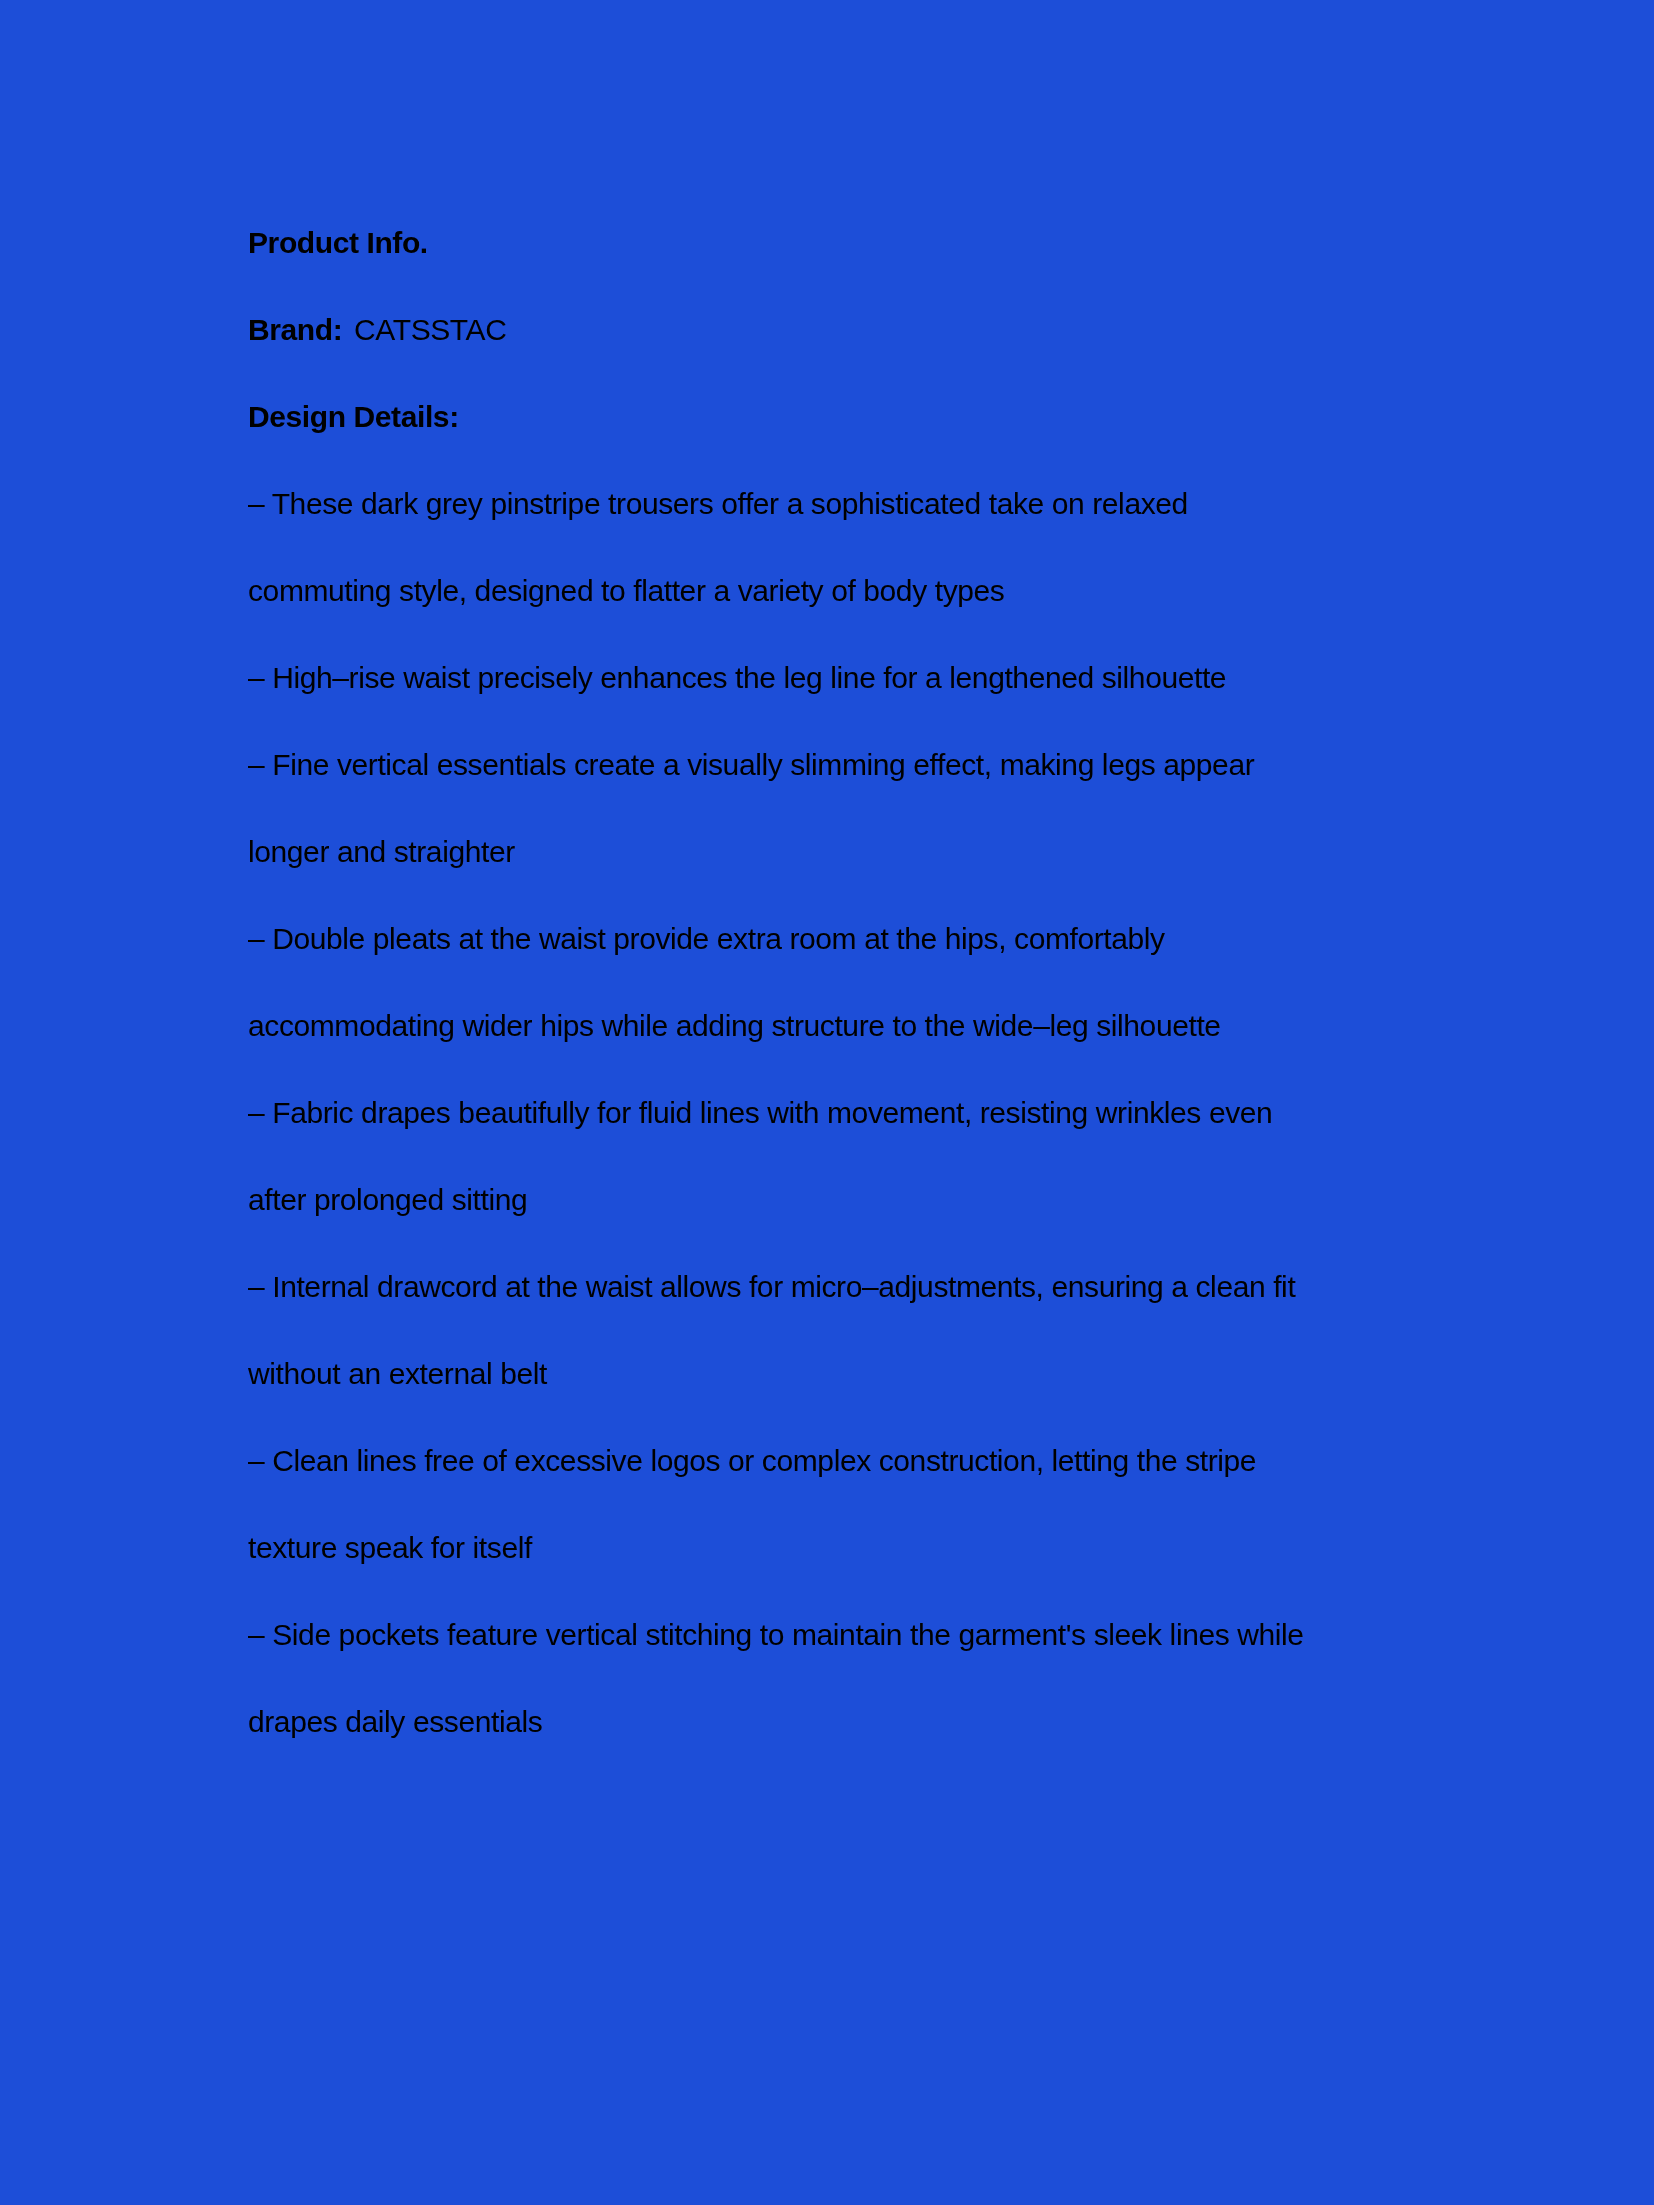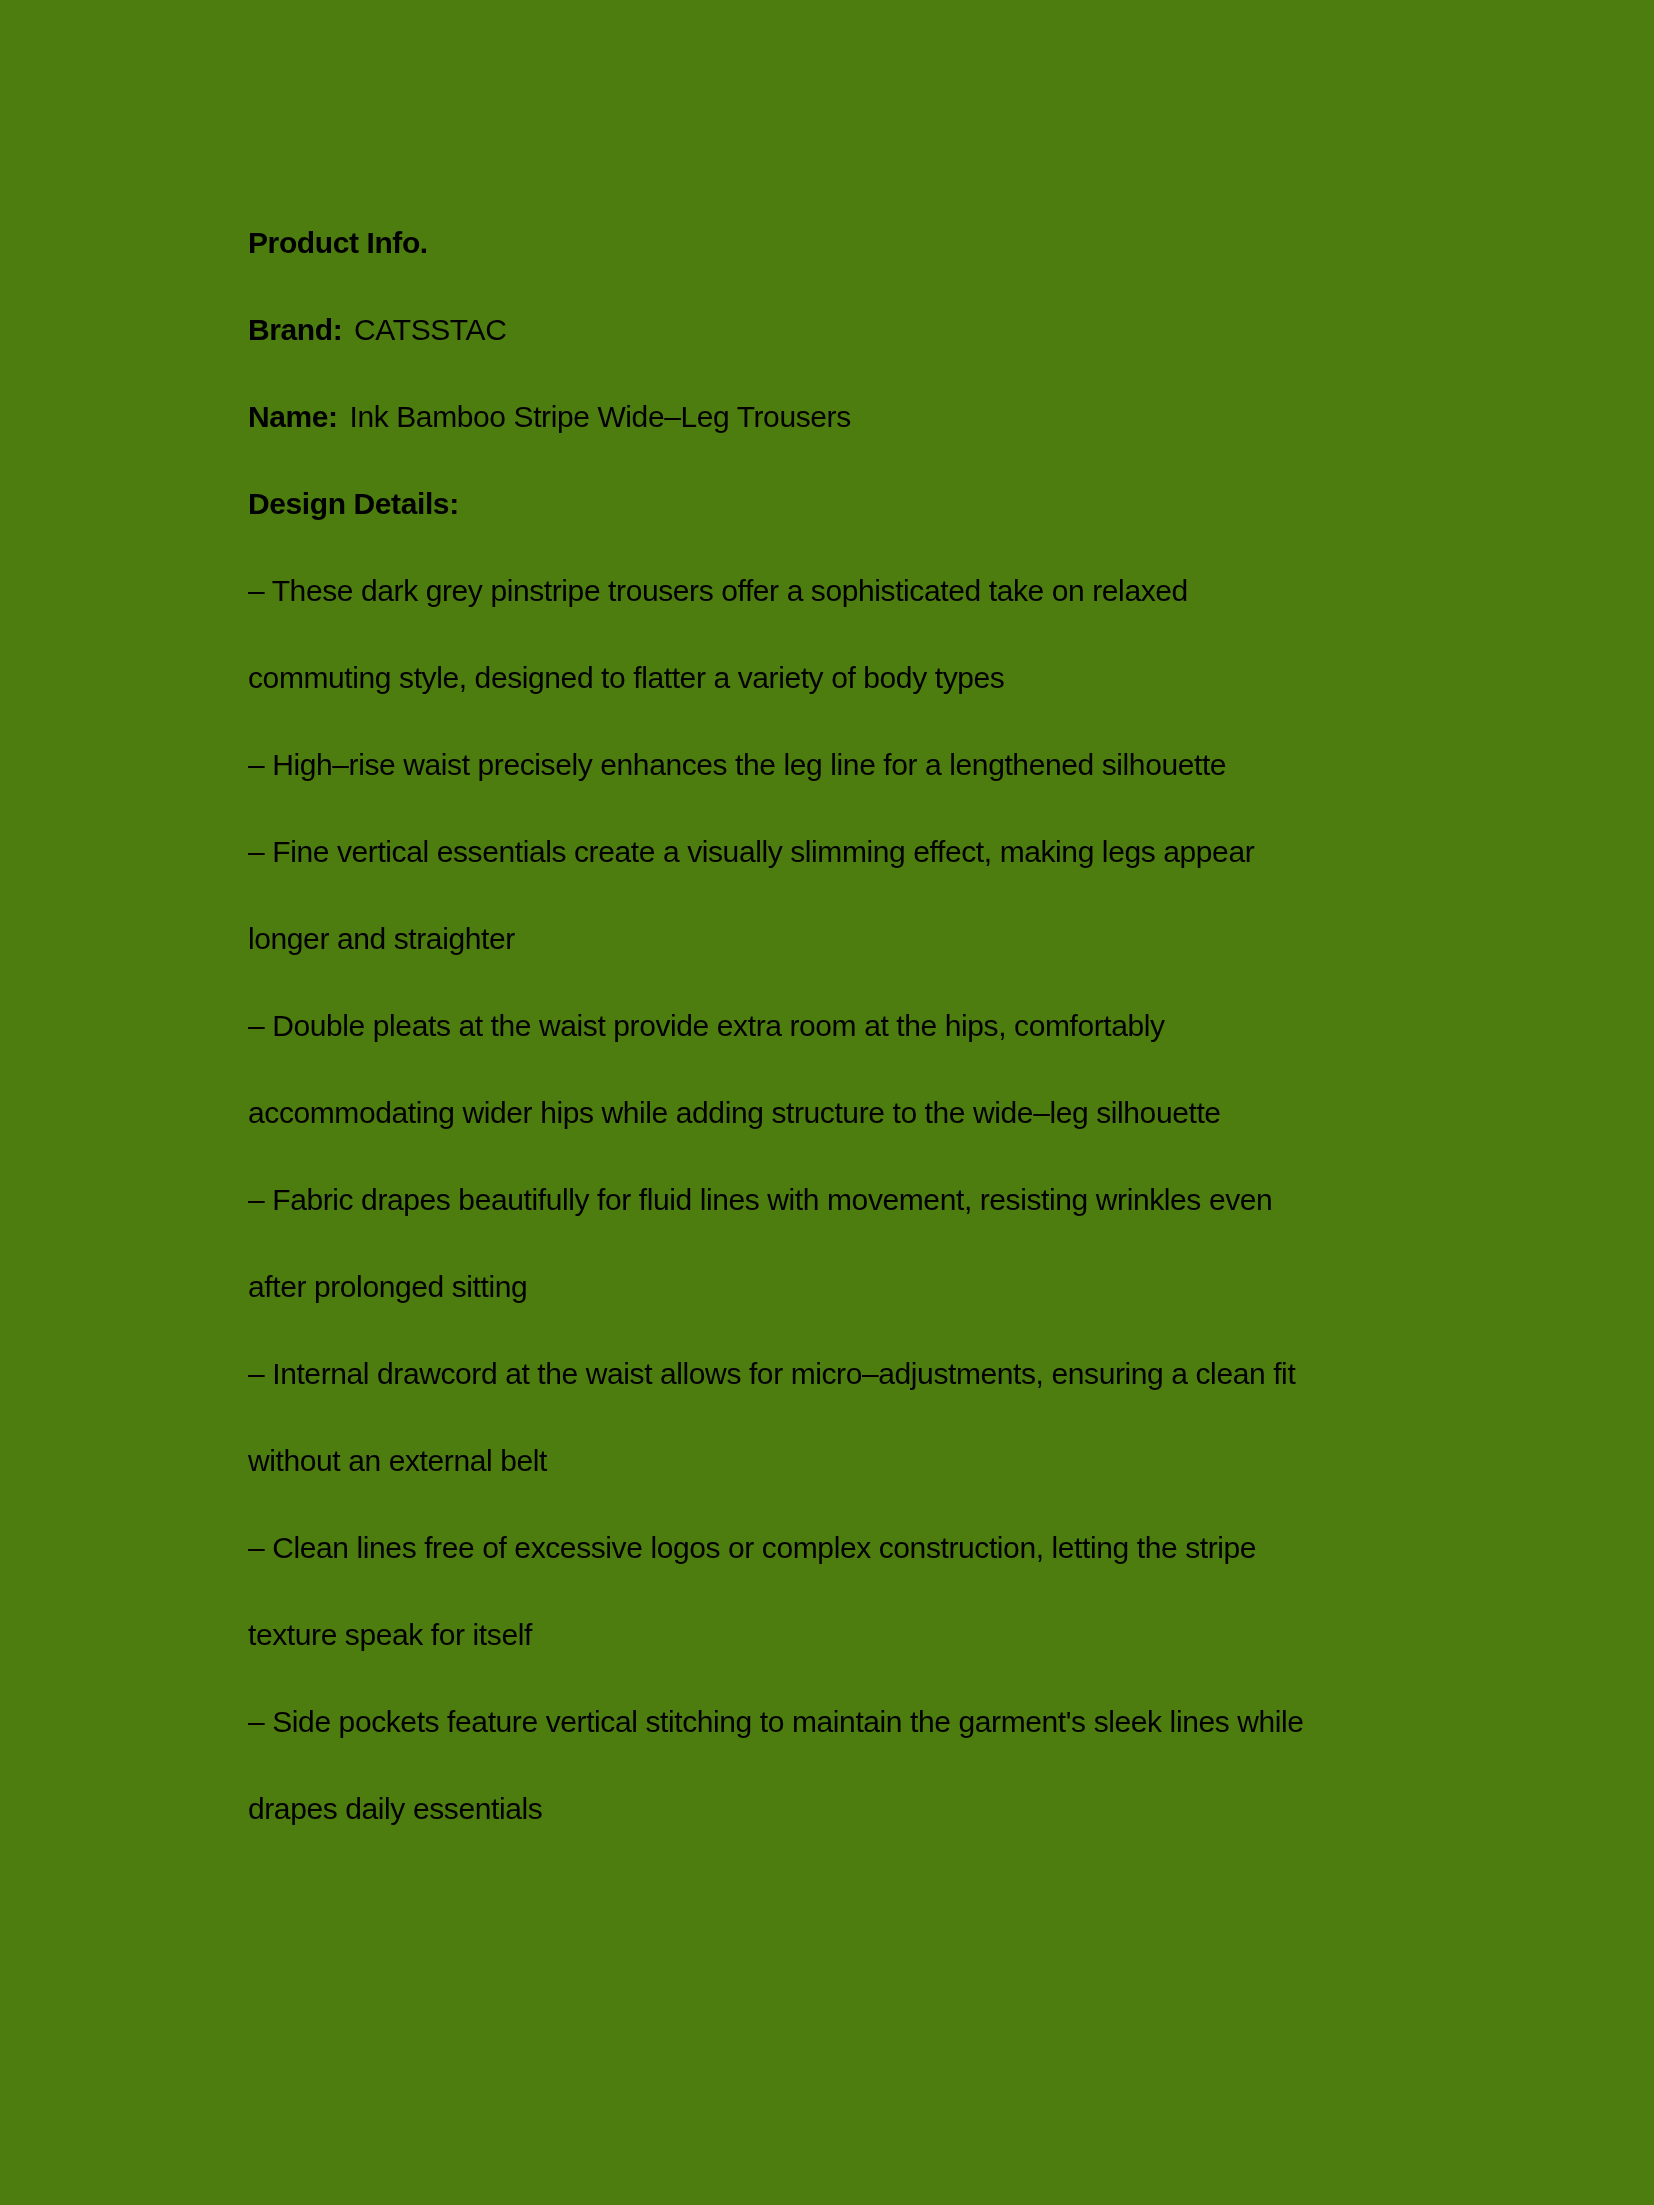--- a/index.html
+++ b/index.html
@@ -6,21 +6,21 @@
   body {
     width: 1654px;
     height: 2205px;
     background: #ffffff;
     position: relative;
     font-family: "Liberation Sans", sans-serif;
   }
   .page {
     position: absolute;
     inset: 0;
-    background: #4d7c0f;
+    background: #1d4ed8;
     overflow: hidden;
   }
   .doc {
     position: absolute;
     left: 248px;
     top: 199px;
     color: #000000;
     font-size: 30px;
     letter-spacing: -0.4px;
   }
@@ -39,21 +39,20 @@
 </head>
 <body>
 
 <div class="page">
   <div class="doc">
 
     <div class="line title">Product Info.</div>
 
     <div class="line field"><span class="label">Brand:</span><span class="value">CATSSTAC</span></div>
 
-    <div class="line field"><span class="label">Name:</span><span class="value">Ink Bamboo Stripe Wide–Leg Trousers</span></div>
 
     <div class="line heading">Design Details:</div>
 
     <div class="line">– These dark grey pinstripe trousers offer a sophisticated take on relaxed</div>
     <div class="line">commuting style, designed to flatter a variety of body types</div>
     <div class="line">– High–rise waist precisely enhances the leg line for a lengthened silhouette</div>
     <div class="line">– Fine vertical essentials create a visually slimming effect, making legs appear</div>
     <div class="line">longer and straighter</div>
     <div class="line">– Double pleats at the waist provide extra room at the hips, comfortably</div>
     <div class="line">accommodating wider hips while adding structure to the wide–leg silhouette</div>

